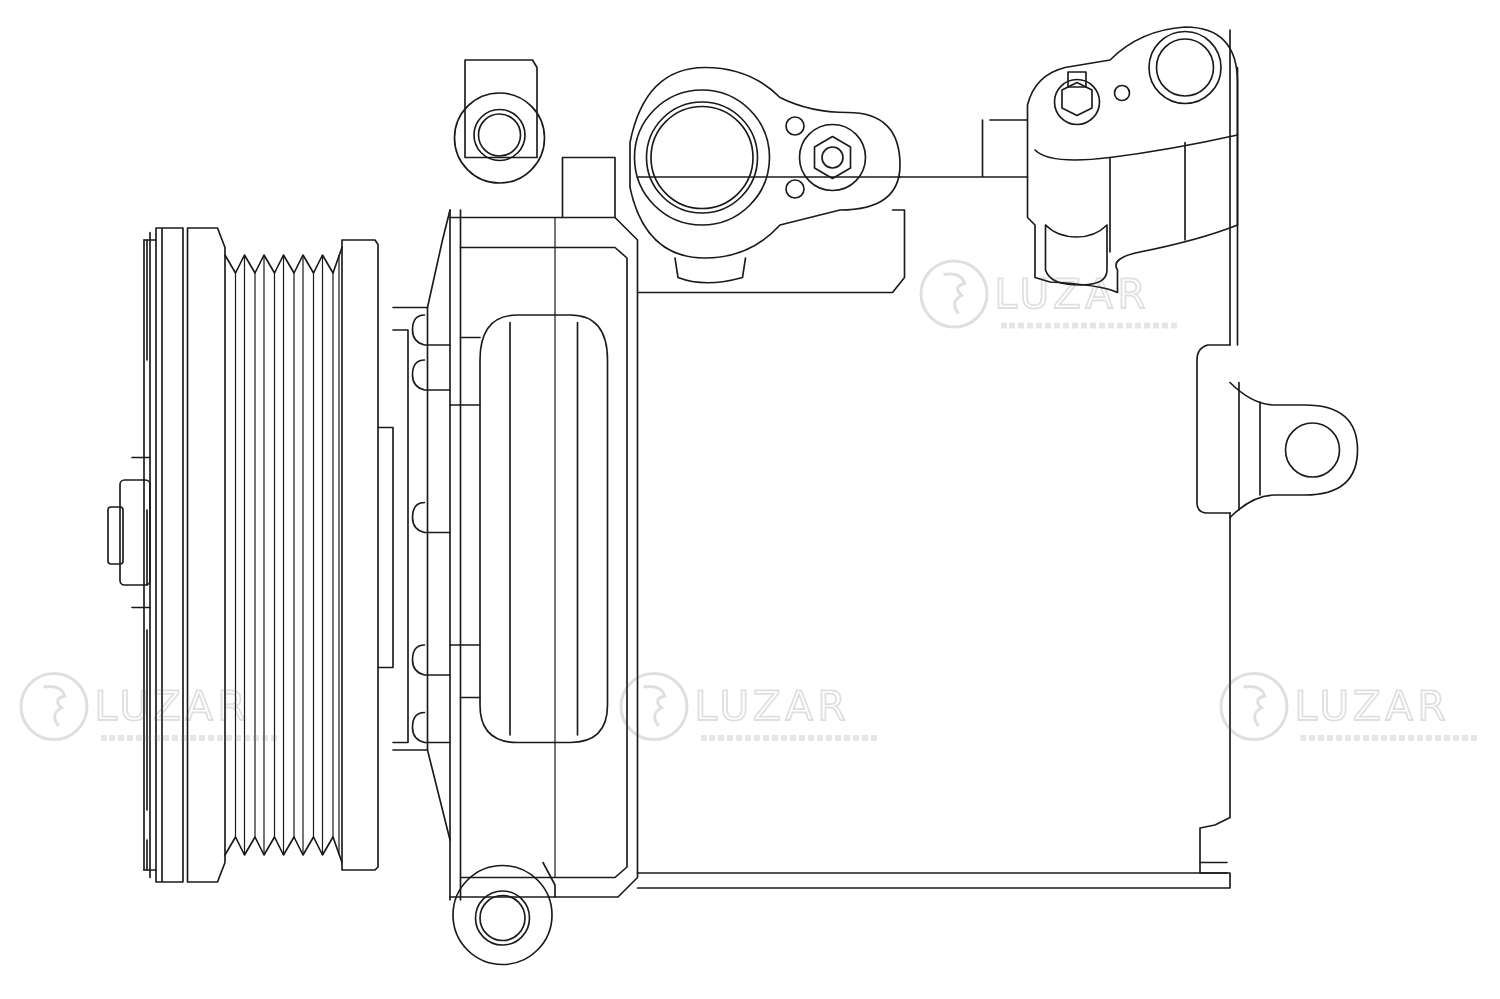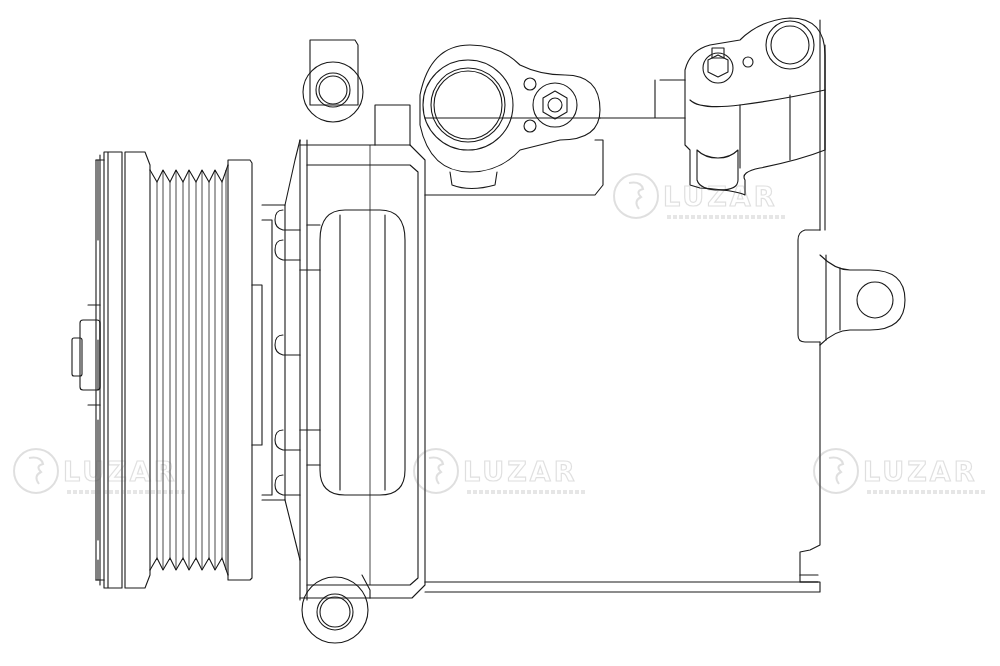--- a/index.html
+++ b/index.html
@@ -1,21 +1,21 @@
 <!DOCTYPE html>
 <html><head>
 <meta charset="utf-8">
 <style>
   html, body { margin: 0; padding: 0; background: #ffffff; }
   body { width: 1000px; height: 666px; position: relative; overflow: hidden; font-family: "Liberation Sans", sans-serif; }
   .drawing { position: absolute; left: 0; top: 0; width: 1000px; height: 666px; }
   .ln { fill: none; stroke: #1a1a1a; stroke-width: 1.1; stroke-linejoin: round; stroke-linecap: round; }
   .ln2 { fill: none; stroke: #1a1a1a; stroke-width: 0.8; }
   .wm { position: absolute; width: 200px; height: 70px; opacity: 0.18; pointer-events: none; }
-  .wm-text { position: absolute; left: 58px; top: 16px; font-family: "DejaVu Sans", sans-serif; font-size: 27px; letter-spacing: 3px; color: transparent; -webkit-text-stroke: 1.2px #555; font-weight: bold; }
+  .wm-text { position: absolute; left: 58px; top: 16px; font-family: "DejaVu Sans", sans-serif; font-size: 27px; letter-spacing: 3px; color: transparent; -webkit-text-stroke: 1.2px #555; font-weight: normal; }
   .wm-sub { position: absolute; left: 62px; top: 50px; width: 118px; height: 4px; background: repeating-linear-gradient(90deg, #777 0 4px, transparent 4px 6px); }
   .wm-logo { position: absolute; left: 6px; top: 6px; width: 50px; height: 50px; }
 </style>
 </head>
 <body>
 
 <svg class="drawing" viewBox="0 0 1000 666" xmlns="http://www.w3.org/2000/svg">
 
   <g>
     <path class="ln" d="M100,155 L100,585 M96,160 L96,580"></path>

